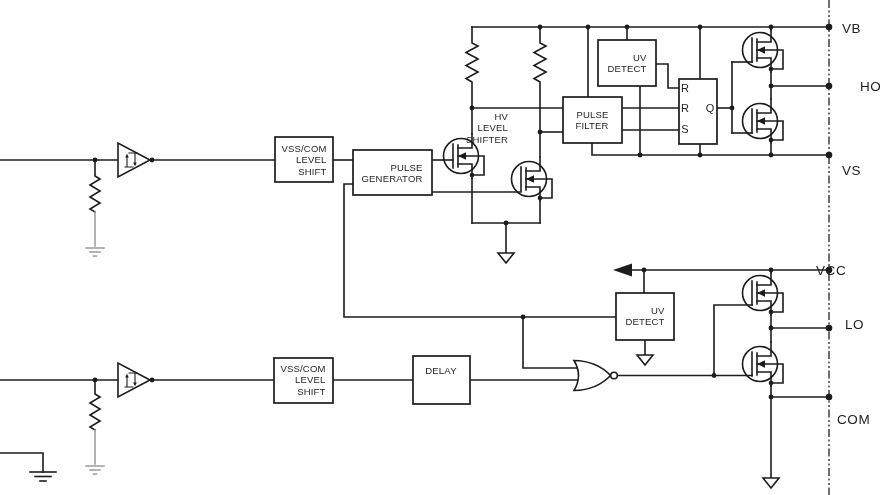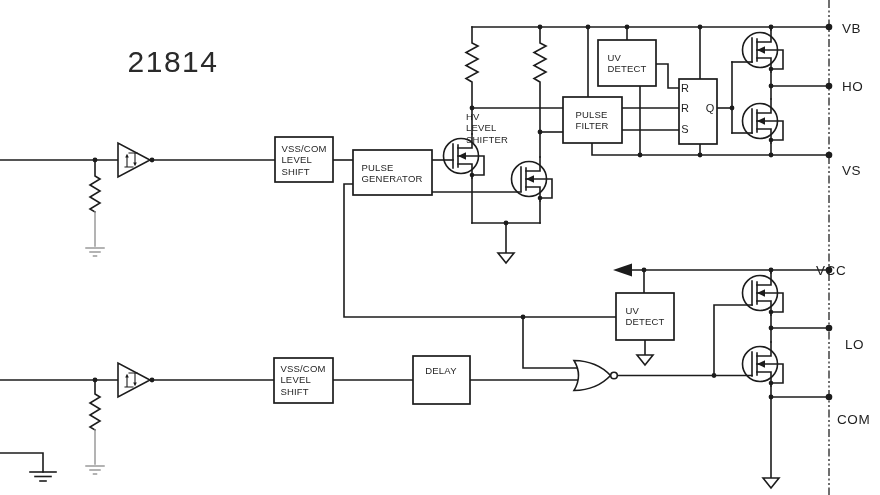--- a/index.html
+++ b/index.html
@@ -16,21 +16,21 @@
   }
   #stage svg{position:absolute;left:0;top:0;}
   .w{stroke:var(--wire);stroke-width:1.6;fill:none;stroke-linecap:square;}
   .wg{stroke:var(--muted);stroke-width:1.5;fill:none;stroke-linecap:square;}
   .box{fill:#fff;stroke:var(--wire);stroke-width:1.7;}
   .shape{fill:#fff;stroke:var(--wire);stroke-width:1.6;}
   .dot{fill:var(--wire);stroke:none;}
   .solid{fill:var(--wire);stroke:none;}
   .lbl{
     position:absolute;transform:translate(-50%,-50%);
-    font-size:9.5px;line-height:1.2;text-align:left;white-space:pre-line;
+    font-size:9.5px;line-height:1.2;text-align:right;white-space:pre-line;
     letter-spacing:.2px;color:var(--text);
   }
   .latch-lbl{
     position:absolute;transform:translate(-50%,-50%);
     font-size:11px;color:var(--text);
   }
   .pin-lbl{
     position:absolute;transform:translate(0,-50%);
     font-size:13.5px;letter-spacing:.6px;color:var(--text);
   }
@@ -210,21 +210,20 @@
   <g>
     <circle class="dot" cx="829" cy="27" r="3.3"></circle>
         <circle class="dot" cx="829" cy="86" r="3.3"></circle>
     <circle class="dot" cx="829" cy="155" r="3.3"></circle>
         <circle class="dot" cx="829" cy="270" r="3.3"></circle>
     <circle class="dot" cx="829" cy="328" r="3.3"></circle>
         <circle class="dot" cx="829" cy="397" r="3.3"></circle>
   </g>
 </svg>
 
-<div class="chip-id" style="left:173px;top:62px">21814</div>
 
 <div class="lbl" style="left:304px;top:160px">VSS/COM
 LEVEL
 SHIFT</div>
 <div class="lbl" style="left:392px;top:173px">PULSE
 GENERATOR</div>
 <div class="lbl" style="left:487px;top:128px">HV
 LEVEL
 SHIFTER</div>
 <div class="lbl" style="left:592px;top:120px">PULSE
@@ -237,19 +236,19 @@
 <div class="lbl" style="left:303px;top:380px">VSS/COM
 LEVEL
 SHIFT</div>
 
 <div class="latch-lbl" style="left:685px;top:88px">R</div>
 <div class="latch-lbl" style="left:685px;top:108px">R</div>
 <div class="latch-lbl" style="left:685px;top:129px">S</div>
 <div class="latch-lbl" style="left:710px;top:108px">Q</div>
 
 <div class="pin-lbl" style="left:842px;top:28px">VB</div>
-<div class="pin-lbl" style="left:842px;top:86px">HO</div>
+<div class="pin-lbl" style="left:860px;top:86px">HO</div>
 <div class="pin-lbl" style="left:842px;top:170px">VS</div>
 <div class="pin-lbl" style="left:816px;top:270px">VCC</div>
-<div class="pin-lbl" style="left:845px;top:344px">LO</div>
+<div class="pin-lbl" style="left:845px;top:324px">LO</div>
 <div class="pin-lbl" style="left:837px;top:419px">COM</div>
 
 </div>
 
 </body></html>

